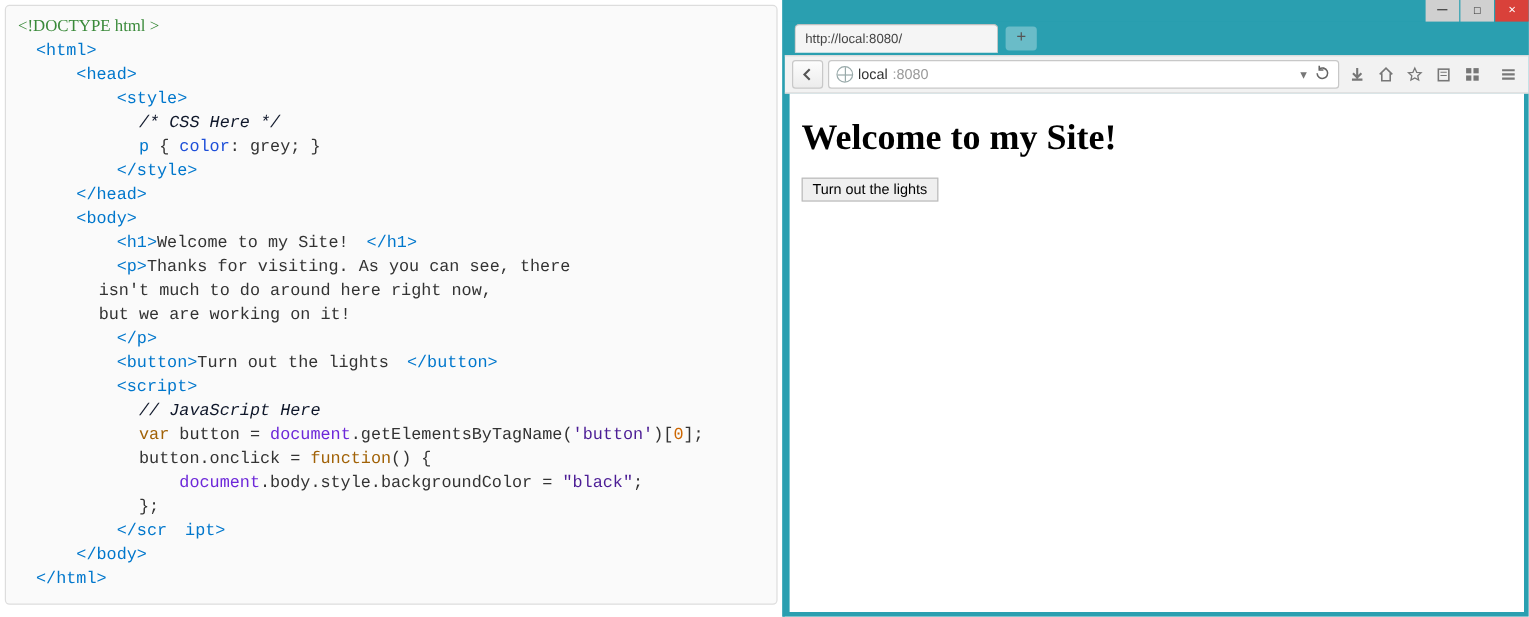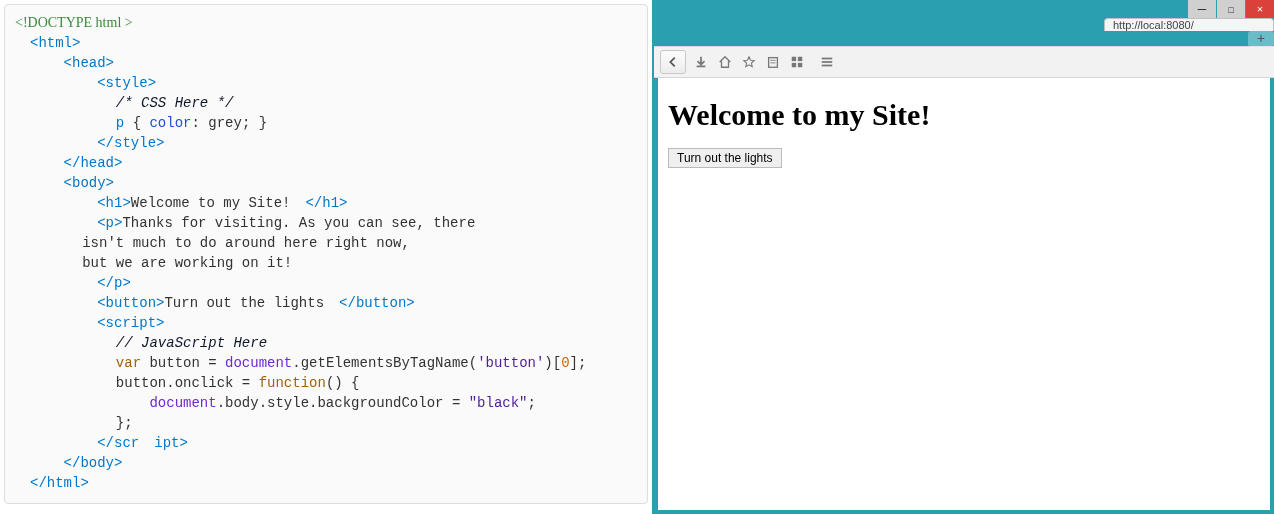--- a/index.html
+++ b/index.html
@@ -70,23 +70,22 @@
   margin-left: 1px;
 }
 .win-btn.close { background: #d9413a; color: #fff; }
 .win-btn.max { font-size: 11px; }
 .win-btn.min { font-size: 14px; line-height: 6px; }
 
 .tab-strip {
   background: #2a9fb0;
   height: 28px;
   display: flex;
-  align-items: flex-end;
+  align-items: center;
   padding-left: 8px;
-  flex-direction: column;
 }
 .tab {
   background: #f5f5f5;
   border: 1px solid #c0c0c0;
   border-bottom: none;
   border-radius: 4px 4px 0 0;
   height: 24px;
   min-width: 170px;
   display: flex;
   align-items: center;
@@ -211,20 +210,34 @@
     </div>
     <div class="newtab">+</div>
   </div>
 
   <div class="nav-bar">
     <div class="nav-btn">
       <svg class="ic" viewBox="0 0 16 16">
           <path d="M10 3 L5 8 L10 13" fill="none" stroke="#555" stroke-width="2"></path>
         </svg>
     </div>
+    <div class="address-bar">
+      <span class="globe"></span>
+      <span class="address-host">local</span>
+        <span class="address-port">:8080</span>
+      <span class="addr-right">
+        <span>▾</span>
+        <span>
+          <svg class="ic" viewBox="0 0 16 16">
+              <path d="M3 8a5 5 0 1 0 2-4" fill="none" stroke="#666" stroke-width="1.5"></path>
+              <path d="M5 1 L5 5 L9 5" fill="none" stroke="#666" stroke-width="1.5"></path>
+            </svg>
+        </span>
+      </span>
+    </div>
     <div class="toolbar-icons">
       <div class="nav-btn icon-only">
         <svg class="ic" viewBox="0 0 16 16">
             <path d="M8 2v8M4 7l4 4 4-4M3 13h10" fill="none" stroke="#777" stroke-width="2"></path>
           </svg>
       </div>
       <div class="nav-btn icon-only">
         <svg class="ic" viewBox="0 0 16 16">
             <path d="M2 8 L8 2 L14 8 M4 7v7h8V7" fill="none" stroke="#777" stroke-width="1.5"></path>
           </svg>

